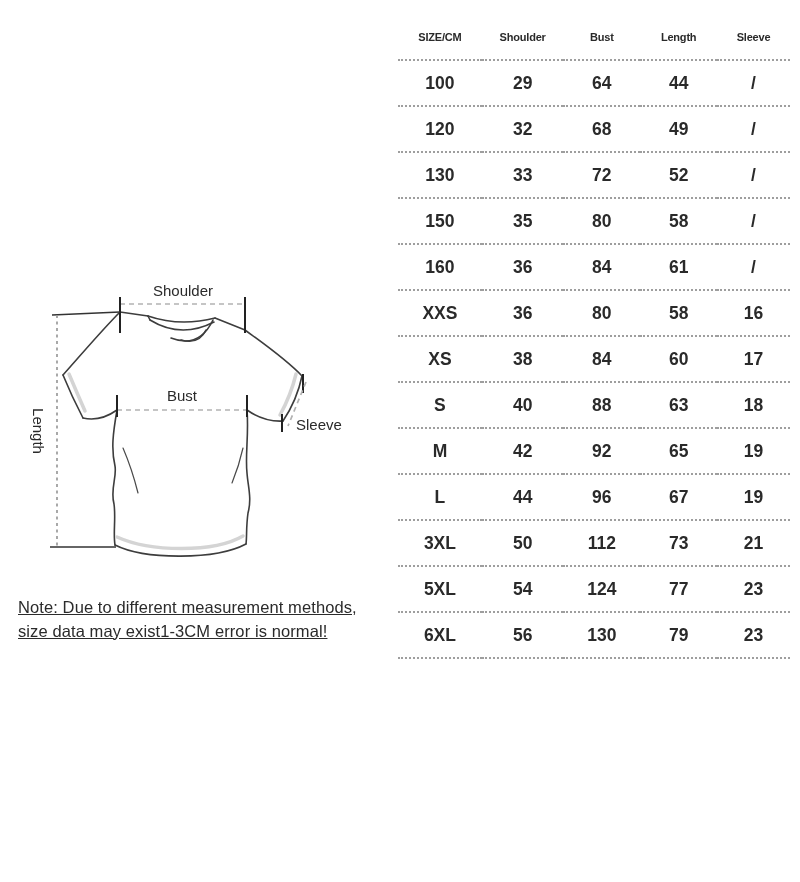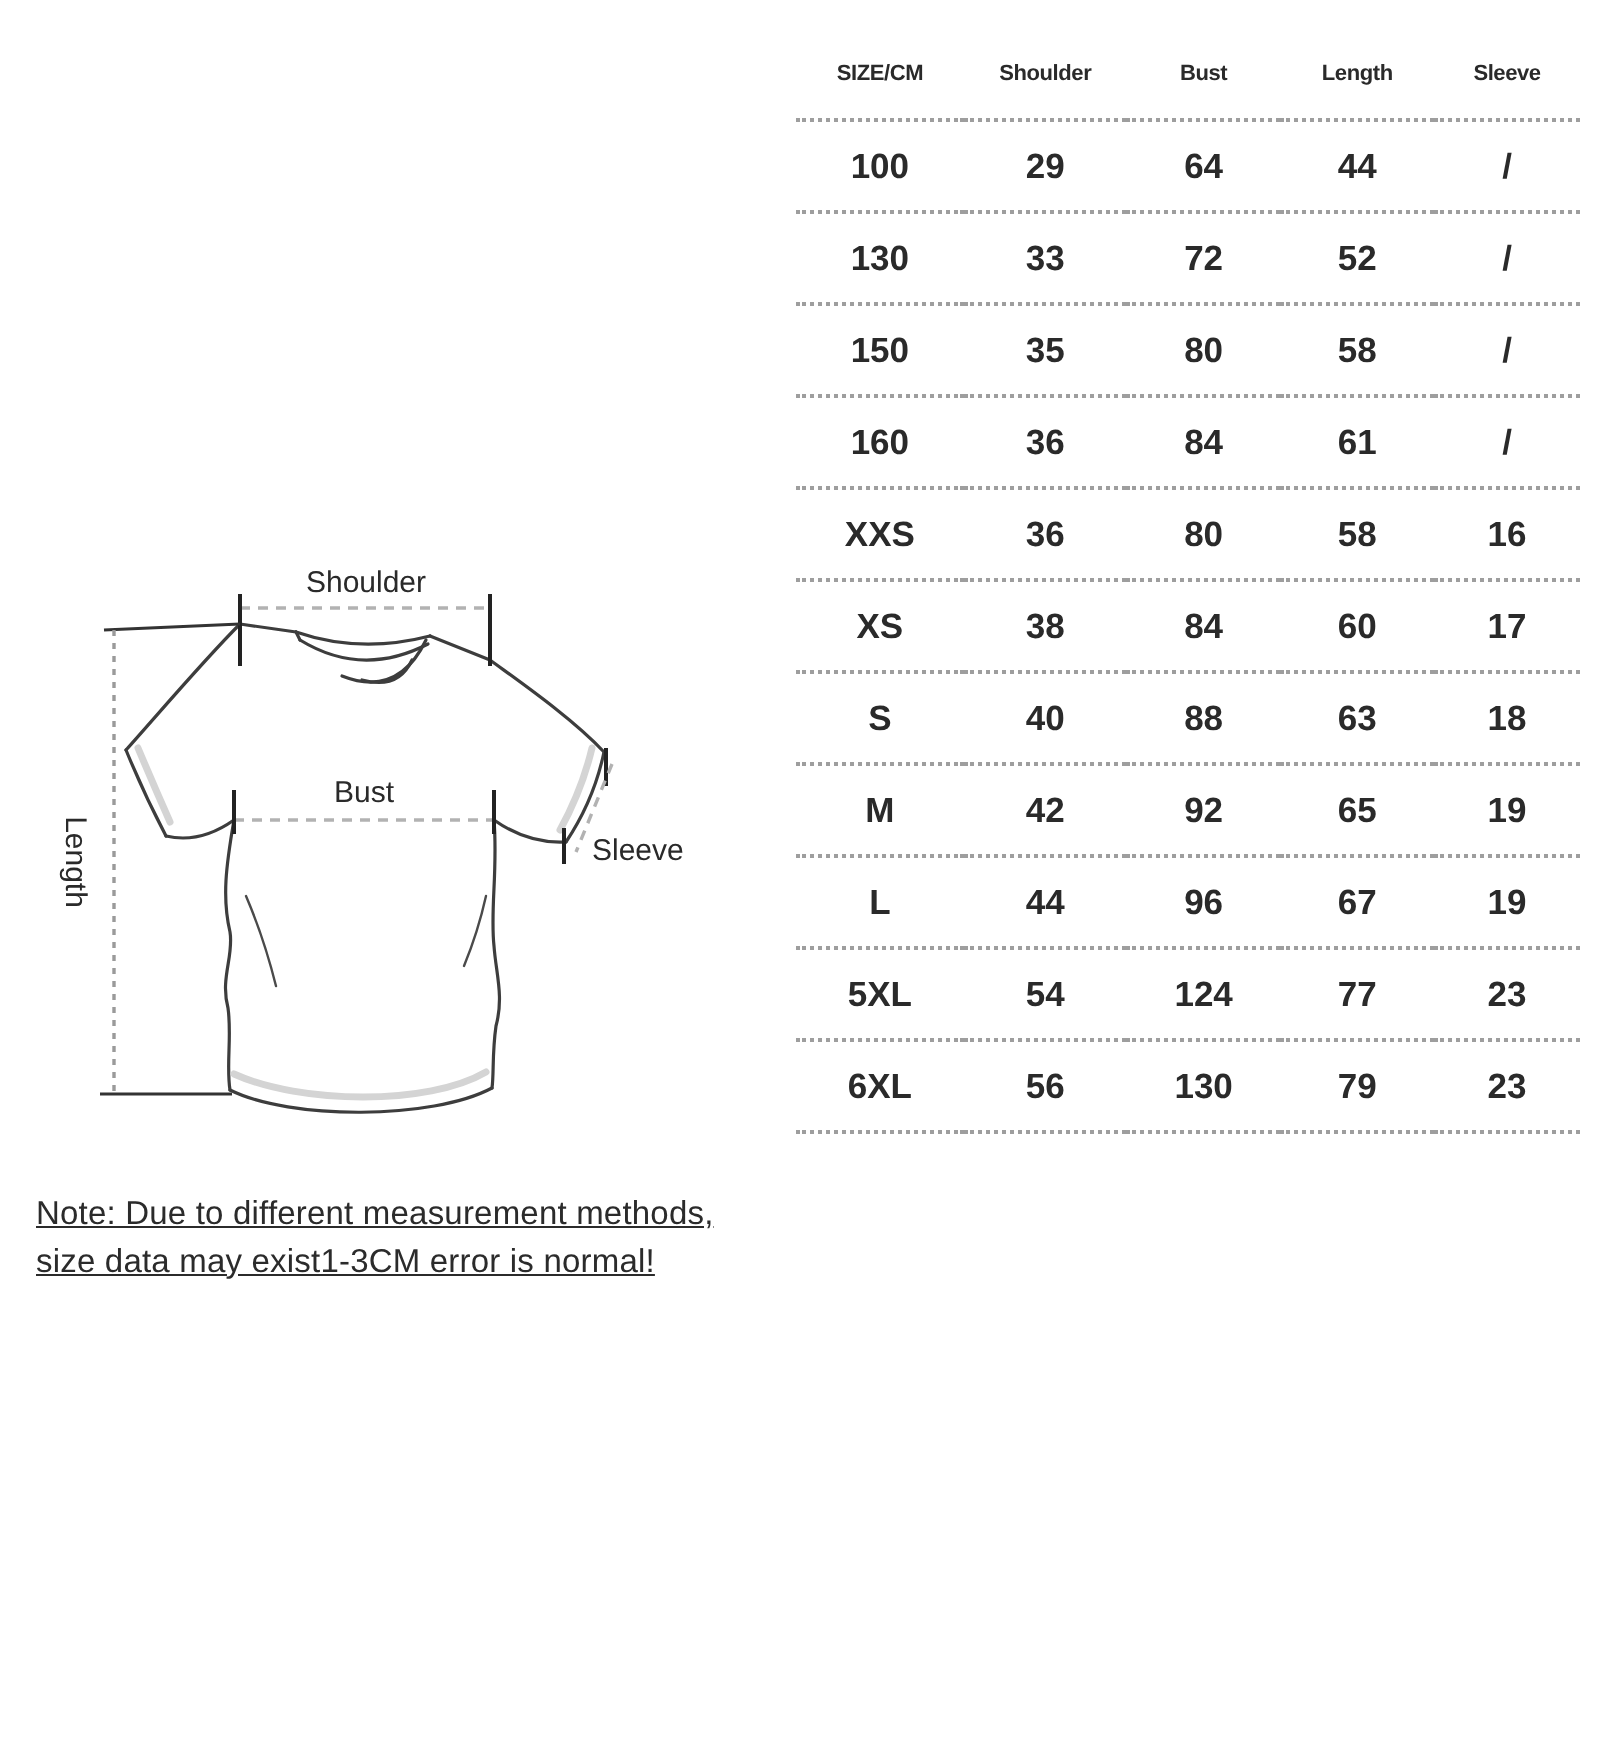--- a/index.html
+++ b/index.html
@@ -129,20 +129,27 @@
     </thead>
     <tbody>
         <tr>
           <td>100</td>
           <td>29</td>
           <td>64</td>
           <td>44</td>
           <td>/</td>
         </tr>
         <tr>
+          <td>120</td>
+          <td>32</td>
+          <td>68</td>
+          <td>49</td>
+          <td>/</td>
+        </tr>
+        <tr>
           <td>130</td>
           <td>33</td>
           <td>72</td>
           <td>52</td>
           <td>/</td>
         </tr>
         <tr>
           <td>150</td>
           <td>35</td>
           <td>80</td>
@@ -185,20 +192,27 @@
           <td>19</td>
         </tr>
         <tr>
           <td>L</td>
           <td>44</td>
           <td>96</td>
           <td>67</td>
           <td>19</td>
         </tr>
         <tr>
+          <td>3XL</td>
+          <td>50</td>
+          <td>112</td>
+          <td>73</td>
+          <td>21</td>
+        </tr>
+        <tr>
           <td>5XL</td>
           <td>54</td>
           <td>124</td>
           <td>77</td>
           <td>23</td>
         </tr>
         <tr>
           <td>6XL</td>
           <td>56</td>
           <td>130</td>

